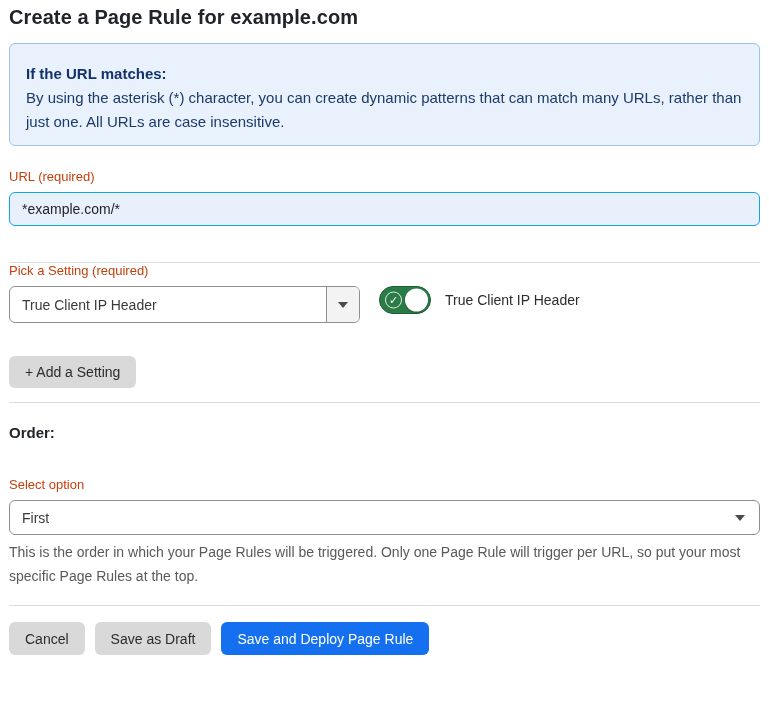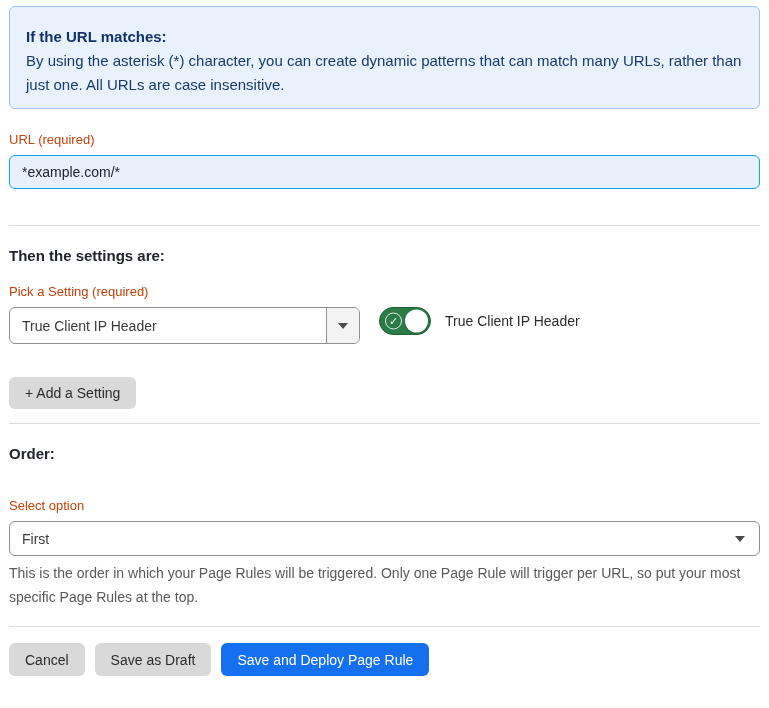--- a/index.html
+++ b/index.html
@@ -198,32 +198,32 @@
     display: flex;
     align-items: center;
     gap: 10px;
   }
 </style>
 </head>
 <body>
 
 <div class="page">
 
+  <h1 class="page-title">Create a Page Rule for example.com</h1>
 
   <div class="info-box">
     <div class="info-heading">If the URL matches:</div>
     <div>By using the asterisk (*) character, you can create dynamic patterns that can match many URLs, rather than just one. All URLs are case insensitive.</div>
   </div>
 
   <div class="field-label">URL (required)</div>
   <input class="url-input" type="text" value="*example.com/*" style="">
 
   <hr class="divider">
 
-  <h2 class="section-heading">Then the settings are:</h2>
 
   <div class="field-label">Pick a Setting (required)</div>
 
   <div class="setting-row">
     <div class="select-box">
       <div class="select-value">True Client IP Header</div>
       <div class="select-arrow-seg">
         <span class="caret-down"></span>
       </div>
     </div>

